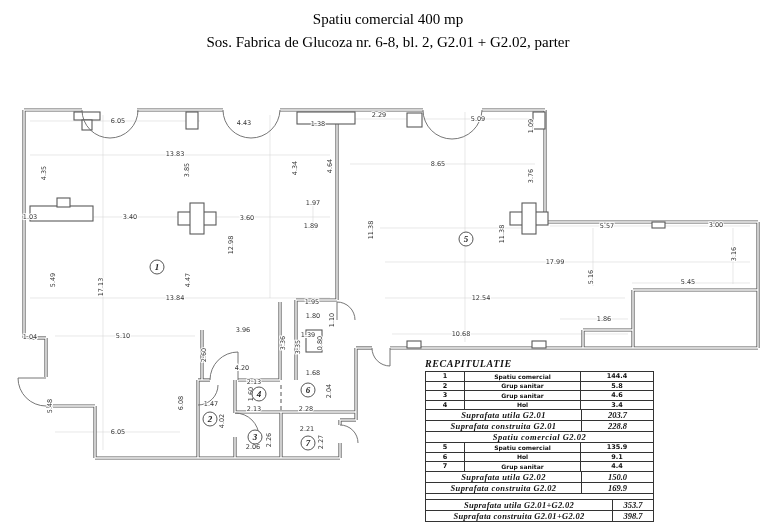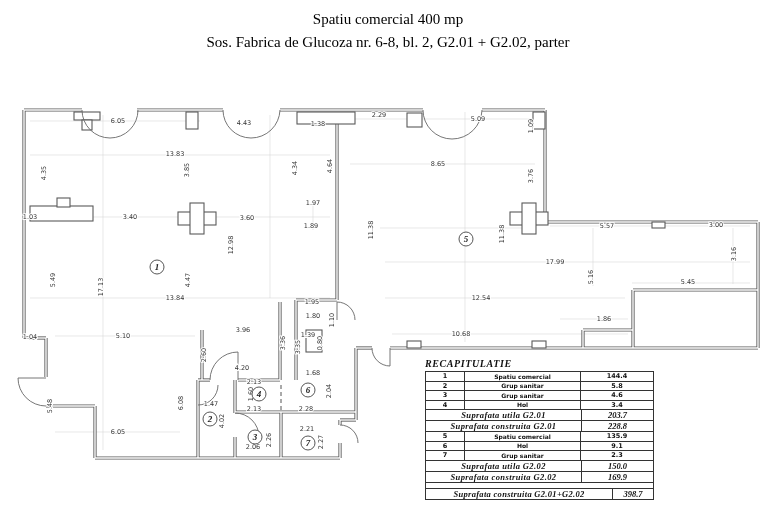--- a/index.html
+++ b/index.html
@@ -296,45 +296,52 @@
         </div>
         <div class="trow">
           <div class="c tlabel">Suprafata utila G2.01</div>
           <div class="c tval">203.7</div>
         </div>
         <div class="trow">
           <div class="c tlabel">Suprafata construita G2.01</div>
           <div class="c tval">228.8</div>
         </div>
         <div class="trow">
+          <div class="c full">Spatiu comercial G2.02</div>
+        </div>
+        <div class="trow">
           <div class="c num">5</div>
           <div class="c name">Spatiu comercial</div>
           <div class="c val">135.9</div>
         </div>
         <div class="trow">
           <div class="c num">6</div>
           <div class="c name">Hol</div>
           <div class="c val">9.1</div>
         </div>
         <div class="trow">
           <div class="c num">7</div>
           <div class="c name">Grup sanitar</div>
-          <div class="c val">2.3</div>
+          <div class="c val">4.4</div>
         </div>
         <div class="trow">
           <div class="c tlabel">Suprafata utila G2.02</div>
           <div class="c tval">150.0</div>
         </div>
         <div class="trow">
           <div class="c tlabel">Suprafata construita G2.02</div>
           <div class="c tval">169.9</div>
         </div>
         <div class="trow">
           <div class="c sp"></div>
         </div>
         <div class="trow">
+          <div class="c glabel">Suprafata utila G2.01+G2.02</div>
+          <div class="c gval">353.7</div>
+        </div>
+        <div class="trow">
           <div class="c glabel">Suprafata construita G2.01+G2.02</div>
           <div class="c gval">398.7</div>
         </div>
       </div>
   </div>
 
 </div>
 
 </body></html>

